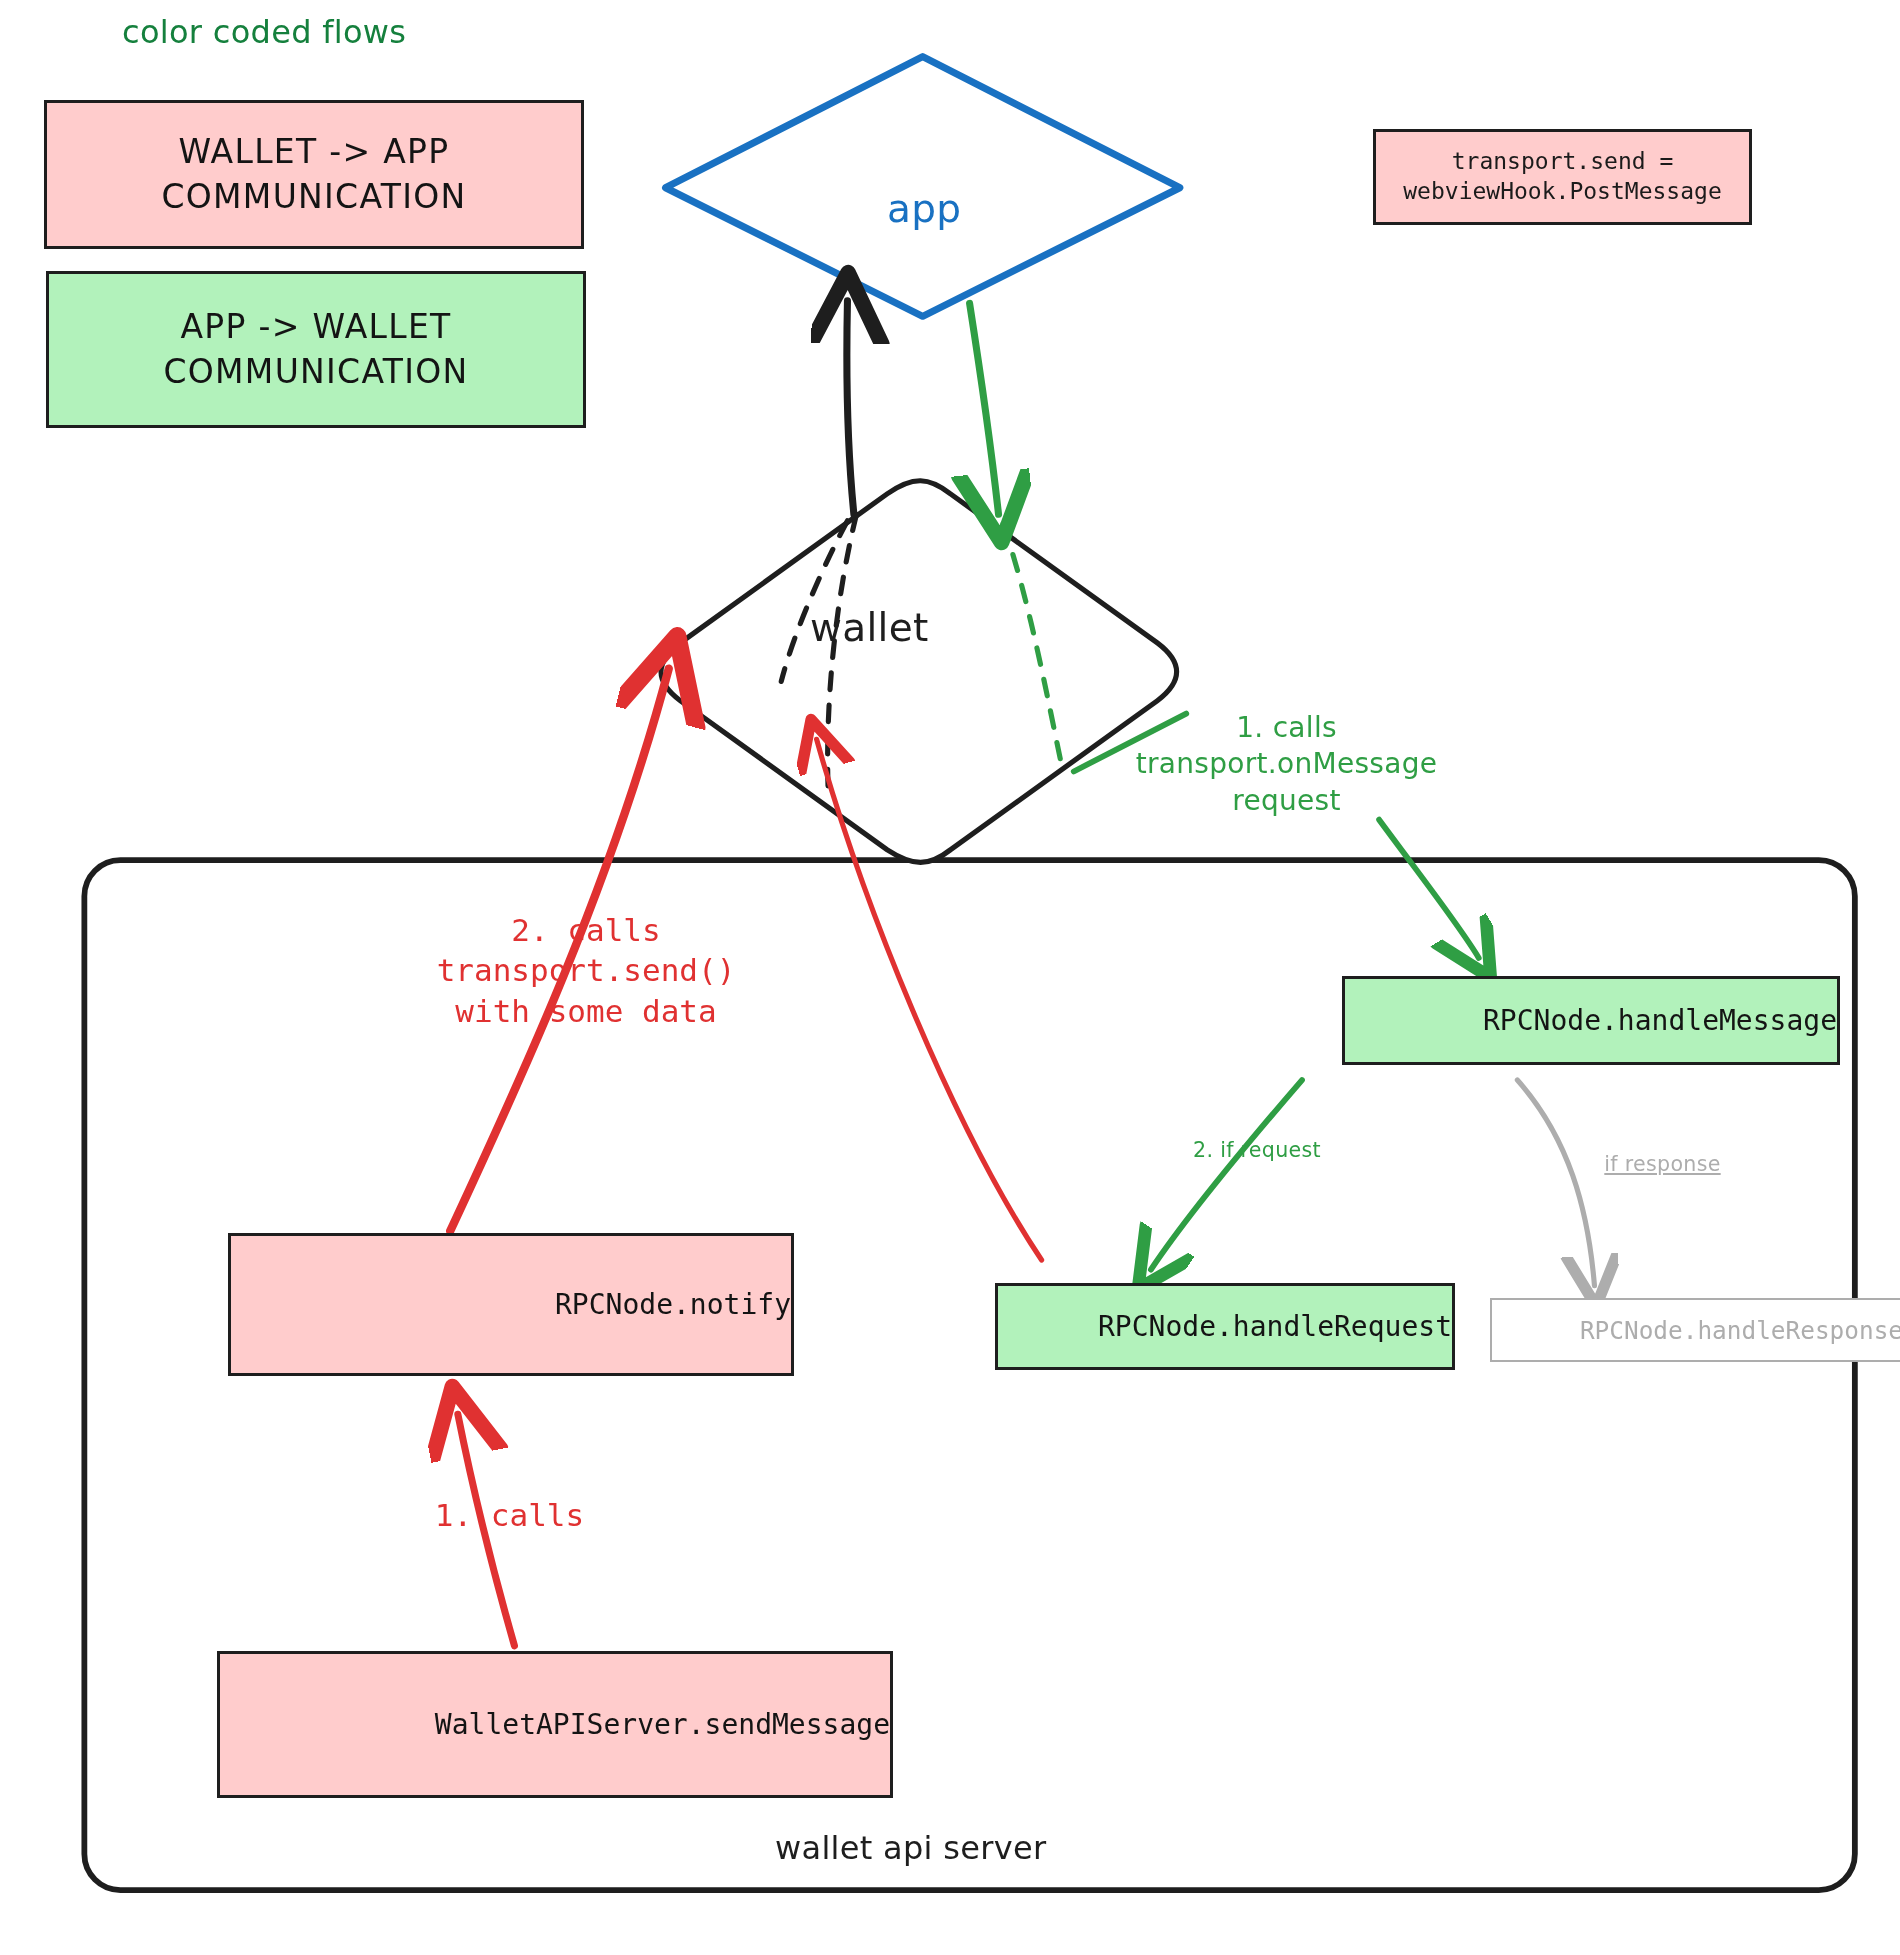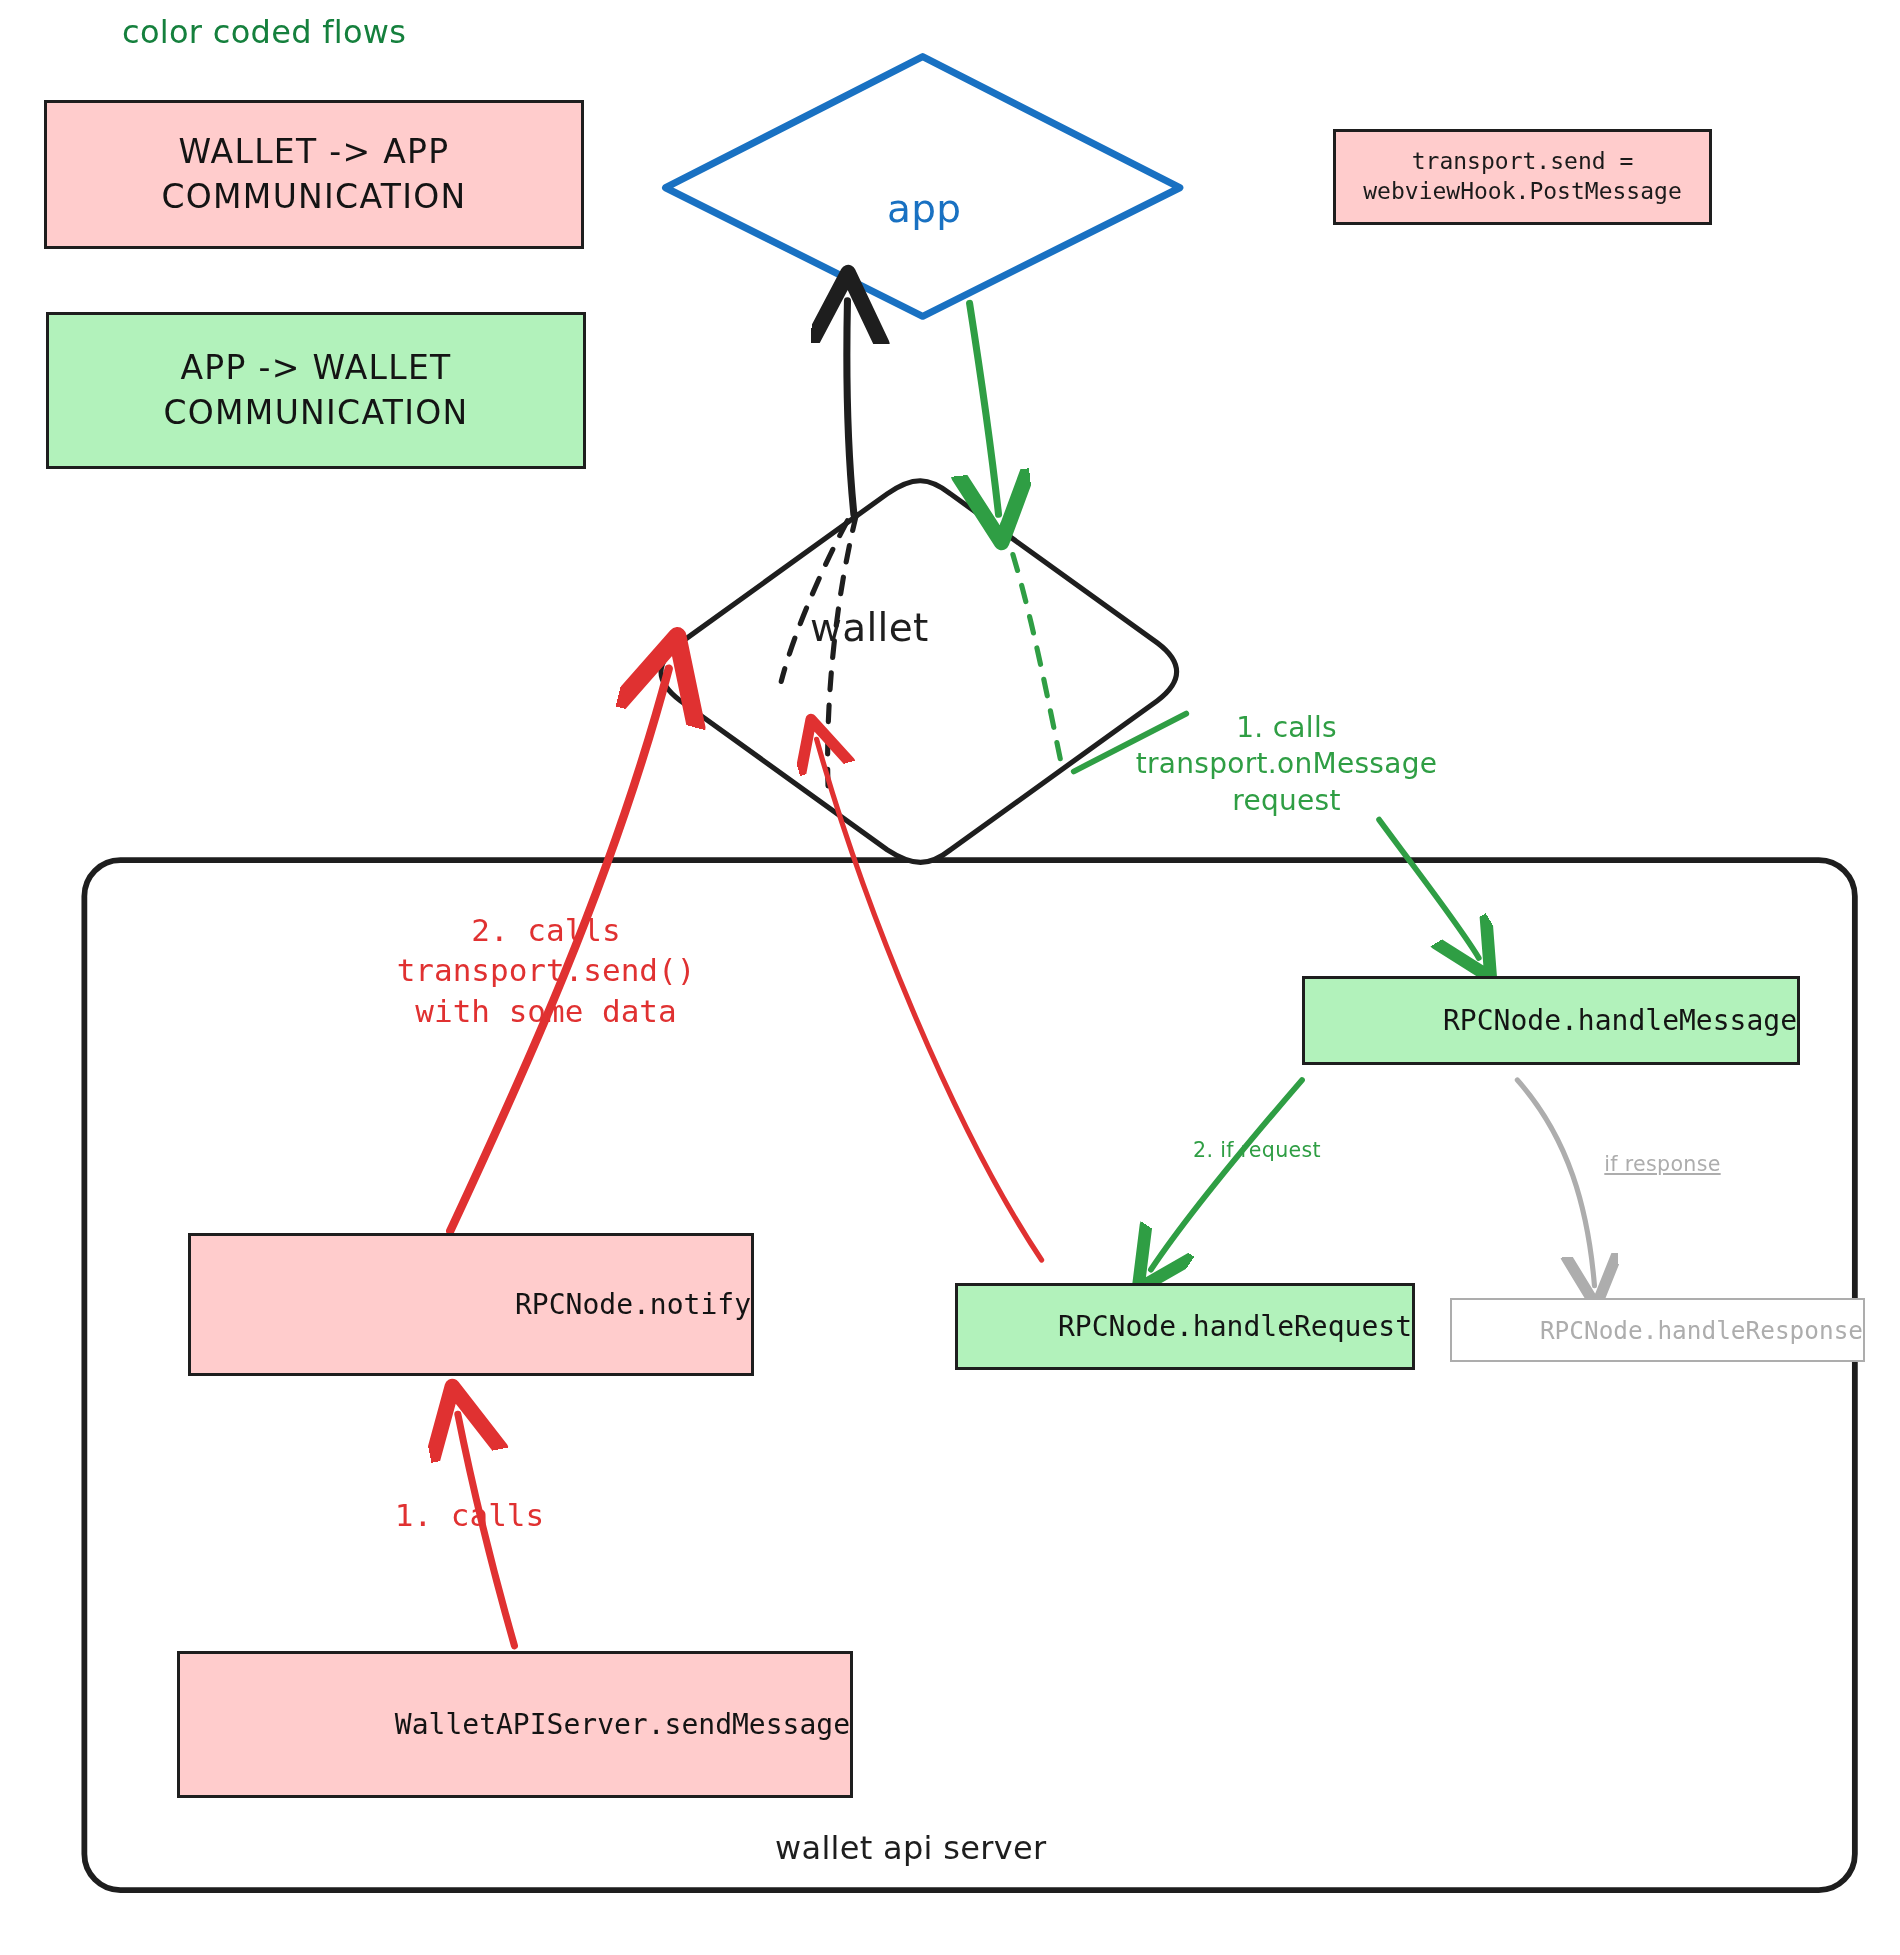--- a/index.html
+++ b/index.html
@@ -31,20 +31,21 @@
   .abs { position: absolute; }
 
   
   .hand {
     font-family: "DejaVu Sans", sans-serif;
     font-weight: 400;
     letter-spacing: 0.3px;
   }
   .mono {
     font-family: "DejaVu Sans Mono", monospace;
+    margin-left: 40px;
   }
 
   .title-hand {
     font-size: 32px;
     color: #15803d;
     white-space: nowrap;
   }
 
   
   .legendbox {
@@ -53,21 +54,21 @@
     display: flex;
     align-items: center;
     justify-content: center;
     text-align: center;
     line-height: 1.35;
     font-size: 33px;
     color: #141414;
     letter-spacing: 1.3px;
   }
   .legend-pink { background: #ffcccc; }
-  .legend-green { background: #b2f2bb; margin-top: 41px; }
+  .legend-green { background: #b2f2bb; }
 
   
   .notebox {
     box-sizing: border-box;
     border: 3.2px solid #1e1e1e;
     display: flex;
     align-items: center;
     justify-content: center;
     text-align: center;
     line-height: 1.3;

